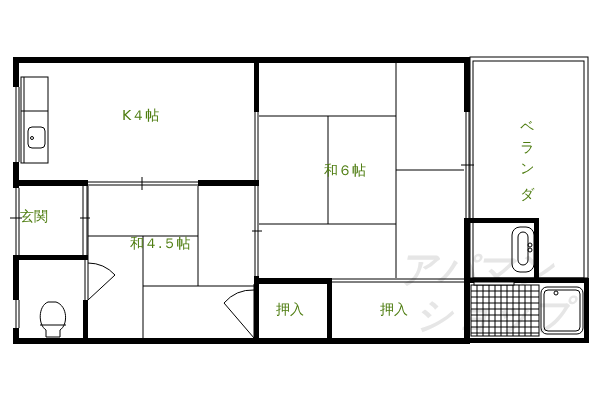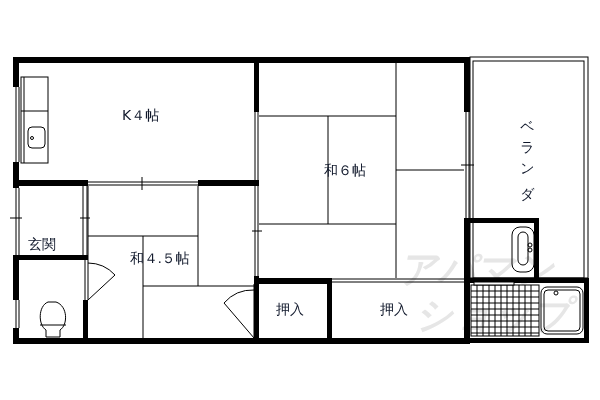--- a/index.html
+++ b/index.html
@@ -1,18 +1,18 @@
 <!DOCTYPE html>
 <html><head>
   <meta charset="utf-8">
   <style>
     html, body { margin: 0; padding: 0; background: #ffffff; }
     body { width: 600px; height: 400px; overflow: hidden; position: relative; font-family: "DejaVu Sans", sans-serif; }
     #plan { position: absolute; left: 0; top: 0; width: 600px; height: 400px; }
-    .lbl { position: absolute; font-family: "DejaVu Sans", sans-serif; font-size: 14px; color: #0f172a; white-space: nowrap; line-height: 1; }
+    .lbl { position: absolute; font-family: "DejaVu Sans", sans-serif; font-size: 14px; color: #4d7c0f; white-space: nowrap; line-height: 1; }
     .vert { writing-mode: vertical-rl; letter-spacing: 6px; }
     .wm { position: absolute; font-family: "DejaVu Sans", sans-serif; font-weight: bold; color: #e6e6e6; font-size: 38px; line-height: 1; white-space: nowrap; z-index: 0; transform: skewX(-12deg); }
     .lbl { z-index: 2; }
   </style>
 </head>
 <body>
 
 <div class="wm" style="left:402px; top:250px;">アパマン</div>
 <div class="wm" style="left:418px; top:296px;">ショップ</div>
 
@@ -149,22 +149,22 @@
     <line x1="471" y1="315" x2="539" y2="315"></line>
       <line x1="471" y1="321" x2="539" y2="321"></line>
     <line x1="471" y1="327" x2="539" y2="327"></line>
       <line x1="471" y1="333" x2="539" y2="333"></line>
   </g>
   <rect x="474" y="282" width="40" height="3" fill="#fff" stroke="#000" stroke-width="1"></rect>
 </svg>
 
 <div class="lbl" style="left:122px; top:108px;">K４帖</div>
 <div class="lbl" style="left:324px; top:163px;">和６帖</div>
-<div class="lbl" style="left:130px; top:252px;font-family:Liberation Serif, serif;">和４.５帖</div>
-<div class="lbl" style="left:28px; top:209px;margin-top:28px;">玄関</div>
+<div class="lbl" style="left:130px; top:236px;">和４.５帖</div>
+<div class="lbl" style="left:20px; top:209px;">玄関</div>
 <div class="lbl vert" style="left:521px; top:110px;">ベランダ</div>
 <div class="lbl" style="left:276px; top:302px;">押入</div>
 <div class="lbl" style="left:380px; top:302px;">押入</div>
 
 <div style="position:absolute;left:21px;top:77px;width:27px;height:86px;"></div>
 <div style="position:absolute;left:38px;top:302px;width:30px;height:36px;"></div>
 <div style="position:absolute;left:512px;top:227px;width:22px;height:45px;"></div>
 <div style="position:absolute;left:541px;top:287px;width:42px;height:47px;"></div>
 <div style="position:absolute;left:471px;top:285px;width:68px;height:51px;"></div>
 

